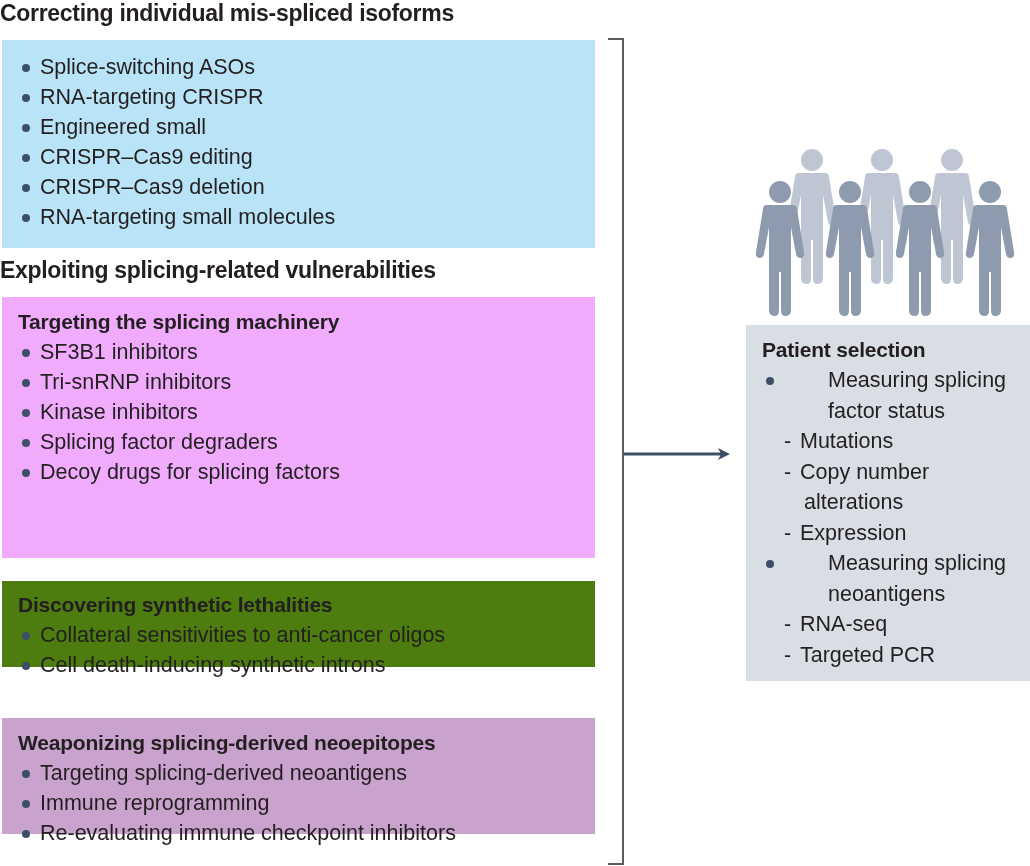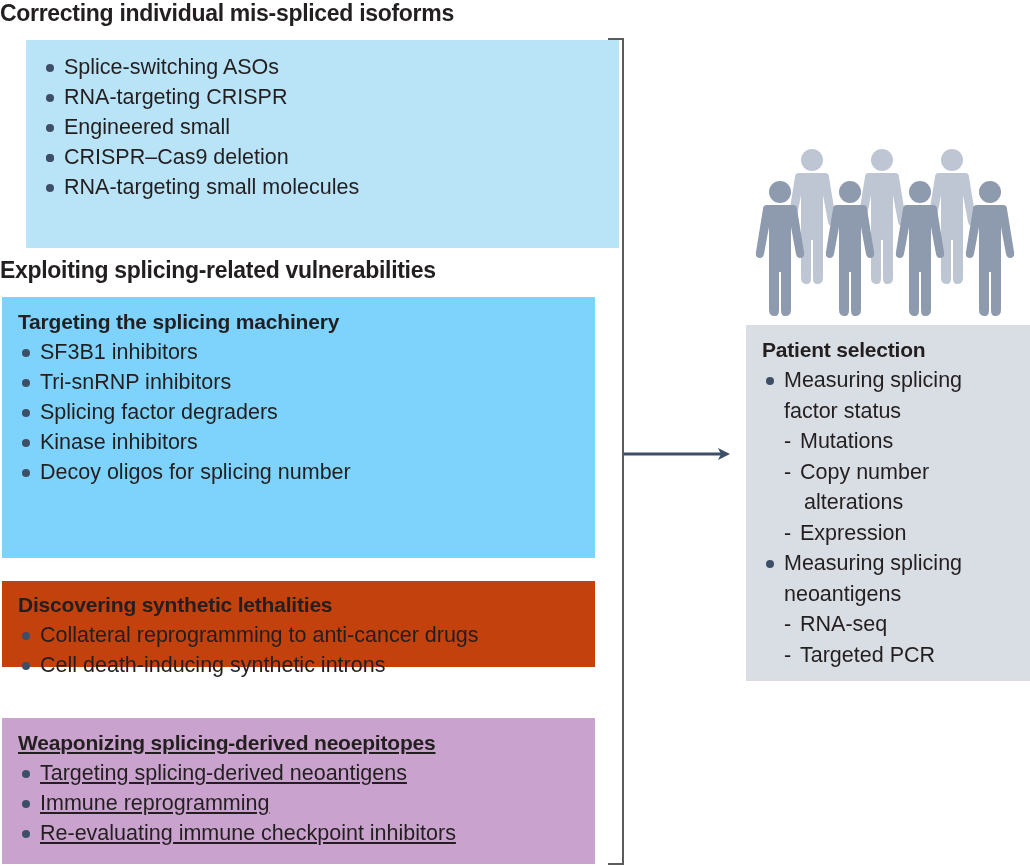--- a/index.html
+++ b/index.html
@@ -4,72 +4,72 @@
 <style>
   html, body { margin:0; padding:0; background:#ffffff; }
   body { width:1030px; height:866px; position:relative; overflow:hidden;
          font-family:"Liberation Sans", sans-serif; color:#231f20; }
   .heading { position:absolute; left:0; font-weight:bold; font-size:23px; letter-spacing:-0.3px; white-space:nowrap; }
   .box { position:absolute; left:2px; width:593px; box-sizing:border-box; padding:0 0 0 16px; }
   .box-title { font-weight:bold; font-size:21px; line-height:30px; letter-spacing:-0.2px; white-space:nowrap; }
   ul.items { list-style:none; margin:0; padding:0; }
   ul.items li { position:relative; padding-left:22px; font-size:21.5px; line-height:30px; white-space:nowrap; }
   ul.items li .bullet { position:absolute; left:4px; top:12px; width:8px; height:8px; border-radius:50%; background:#3d4f66; }
-  #box-correct { top:40px; height:208px; background:#b9e3f6; padding-top:12px;margin-left:24px; }
-  #box-machinery { top:297px; height:261px; background:#7dd3fc; padding-top:10px; }
-  #box-lethal { top:581px; height:86px; background:#c2410c; padding-top:9px; }
-  #box-neo { top:718px; height:146px; background:#c9a3cd; padding-top:10px;text-decoration:underline; }
+  #box-correct { top:40px; height:208px; background:#b9e3f6; padding-top:12px; }
+  #box-machinery { top:297px; height:261px; background:#f0abfc; padding-top:10px; }
+  #box-lethal { top:581px; height:86px; background:#4d7c0f; padding-top:9px; }
+  #box-neo { top:718px; height:116px; background:#c9a3cd; padding-top:10px; }
   .bracket-v { position:absolute; left:622px; top:38px; width:2px; height:827px; background:#5c5c5c; }
   .bracket-t { position:absolute; left:608px; top:38px; width:16px; height:2px; background:#5c5c5c; }
   .bracket-b { position:absolute; left:608px; top:863px; width:16px; height:2px; background:#5c5c5c; }
   .arrow { position:absolute; left:624px; top:446px; width:110px; height:16px; }
   .people { position:absolute; left:748px; top:146px; width:280px; height:176px; }
   #box-patient { position:absolute; left:746px; top:325px; width:284px; height:356px; background:#d9dde4; box-sizing:border-box; padding:10px 0 0 16px; }
   #box-patient .box-title { font-size:21px; line-height:30px; }
   #box-patient ul.items li { font-size:21.5px; line-height:30.5px; white-space:normal; padding-left:22px; }
   #box-patient ul.items li .bullet { top:12px; }
   ul.sub { list-style:none; margin:0; padding:0; }
   ul.sub li { position:relative; padding-left:16px !important; text-indent:0; }
   ul.sub li .dash { position:absolute; left:0; top:0; }
-  .cont { display:block; }
+  .cont { display:block;margin-left:44px; }
   .subcont { display:block; padding-left:0; }
 </style>
 </head>
 <body>
 
 <div class="heading" style="top:0px;">Correcting individual mis-spliced isoforms</div>
 
 <div class="box" id="box-correct">
   <ul class="items">
     <li><span class="bullet"></span><span>Splice-switching ASOs</span></li>
     <li><span class="bullet"></span><span>RNA-targeting CRISPR</span></li>
     <li><span class="bullet"></span><span>Engineered small</span></li>
-    <li><span class="bullet"></span></li>
+    <li><span class="bullet"></span><span>CRISPR–Cas9 editing</span></li>
     <li><span class="bullet"></span><span>CRISPR–Cas9 deletion</span></li>
     <li><span class="bullet"></span><span>RNA-targeting small molecules</span></li>
   </ul>
 </div>
 
 <div class="heading" style="top:257px;text-align:center;">Exploiting splicing-related vulnerabilities</div>
 
 <div class="box" id="box-machinery">
   <div class="box-title">Targeting the splicing machinery</div>
   <ul class="items">
     <li><span class="bullet"></span><span>SF3B1 inhibitors</span></li>
     <li><span class="bullet"></span><span>Tri-snRNP inhibitors</span></li>
+    <li><span class="bullet"></span><span>Kinase inhibitors</span></li>
     <li><span class="bullet"></span><span>Splicing factor degraders</span></li>
-    <li><span class="bullet"></span><span>Kinase inhibitors</span></li>
-    <li><span class="bullet"></span><span>Decoy oligos for splicing number</span></li>
+    <li><span class="bullet"></span><span>Decoy drugs for splicing factors</span></li>
   </ul>
 </div>
 
 <div class="box" id="box-lethal">
   <div class="box-title">Discovering synthetic lethalities</div>
   <ul class="items">
-    <li><span class="bullet"></span><span>Collateral reprogramming to anti-cancer drugs</span></li>
+    <li><span class="bullet"></span><span>Collateral sensitivities to anti-cancer oligos</span></li>
     <li><span class="bullet"></span><span>Cell death-inducing synthetic introns</span></li>
   </ul>
 </div>
 
 <div class="box" id="box-neo">
   <div class="box-title">Weaponizing splicing-derived neoepitopes</div>
   <ul class="items">
     <li><span class="bullet"></span><span>Targeting splicing-derived neoantigens</span></li>
     <li><span class="bullet"></span><span>Immune reprogramming</span></li>
     <li><span class="bullet"></span><span>Re-evaluating immune checkpoint inhibitors</span></li>

